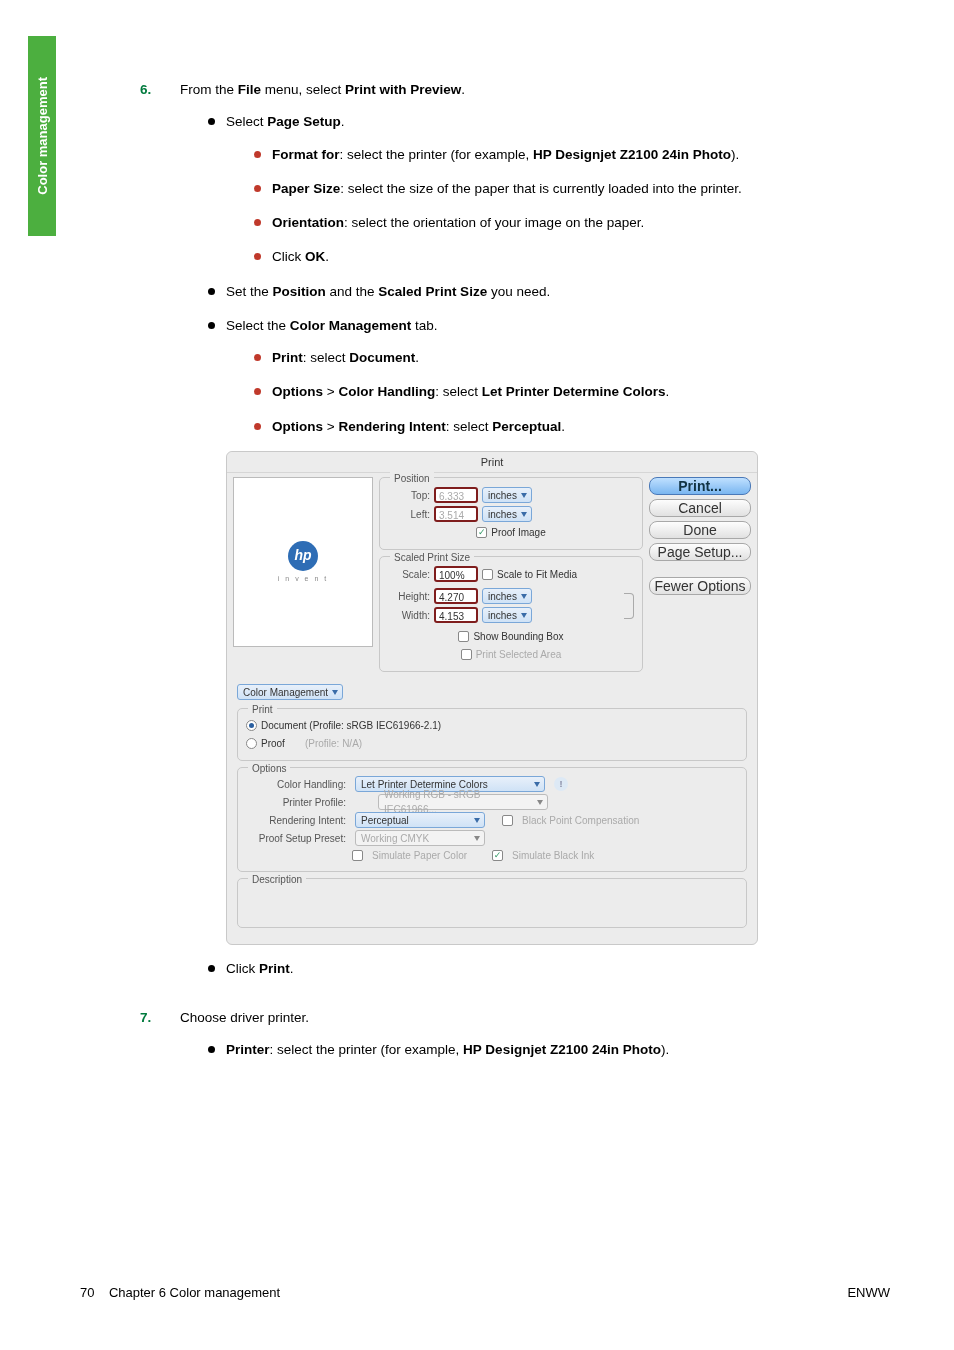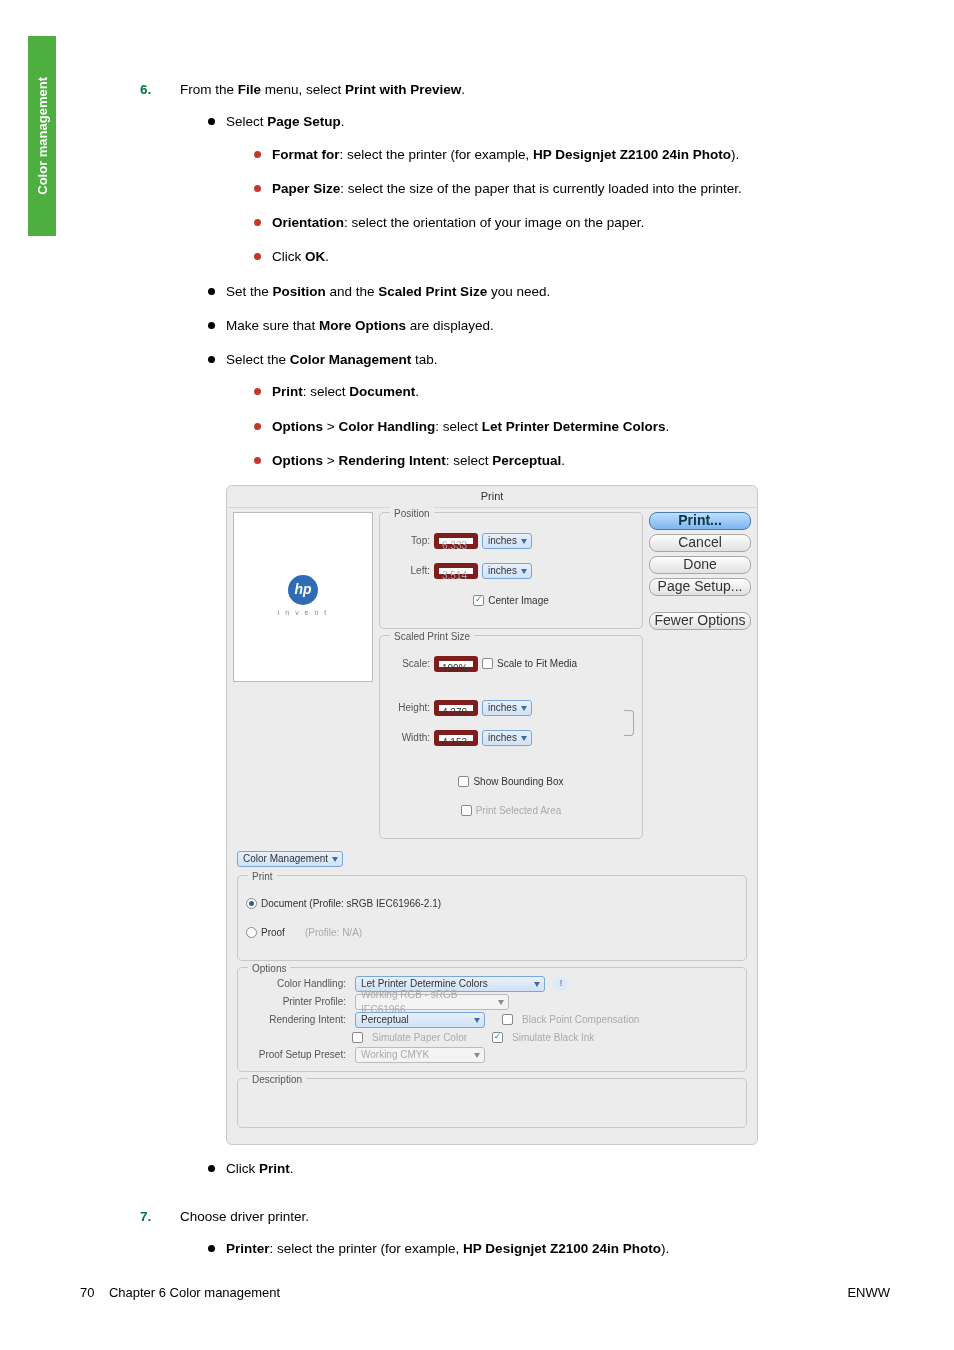--- a/index.html
+++ b/index.html
@@ -114,24 +114,24 @@
   }
   .legend {
     position: absolute;
     top: -7px;
     left: 10px;
     background: #ececec;
     padding: 0 4px;
     font-size: 10px;
     color: #555;
   }
-  .row { display: flex; align-items: center; gap: 4px; margin: 14px 0; }
+  .row { display: flex; align-items: center; gap: 4px; margin: 3px 0; }
   .lbl { width: 42px; text-align: right; color: #555; }
   .inp {
-    border: 5px solid #7f1d1d;
+    border: 2px solid #7f1d1d;
     background: #fff;
     height: 16px;
     padding: 0 3px;
     font-size: 10px;
     border-radius: 3px;
     width: 44px;
   }
   .inp.disabled { color: #aaa; background: #fff; }
   .sel {
     border: 1px solid #7aa7d8;
@@ -204,21 +204,20 @@
         <li>
           <span>Select </span><b>Page Setup</b><span>.</span>
           <ul class="sub">
             <li><b>Format for</b><span>: select the printer (for example, </span><b>HP Designjet Z2100 24in Photo</b><span>).</span></li>
             <li><b>Paper Size</b><span>: select the size of the paper that is currently loaded into the printer.</span></li>
             <li><b>Orientation</b><span>: select the orientation of your image on the paper.</span></li>
             <li><span>Click </span><b>OK</b><span>.</span></li>
           </ul>
         </li>
         <li><span>Set the </span><b>Position</b><span> and the </span><b>Scaled Print Size</b><span> you need.</span></li>
-        <li><span>Make sure that </span><b>More Options</b><span> are displayed.</span></li>
         <li>
           <span>Select the </span><b>Color Management</b><span> tab.</span>
           <ul class="sub">
             <li><b>Print</b><span>: select </span><b>Document</b><span>.</span></li>
             <li><b>Options</b><span> &gt; </span><b>Color Handling</b><span>: select </span><b>Let Printer Determine Colors</b><span>.</span></li>
             <li><b>Options</b><span> &gt; </span><b>Rendering Intent</b><span>: select </span><b>Perceptual</b><span>.</span></li>
           </ul>
         </li>
       </ul>
 
@@ -240,21 +239,21 @@
                 <span class="inp disabled">6.333</span>
                 <span class="sel">inches</span>
               </div>
               <div class="row">
                 <span class="lbl">Left:</span>
                 <span class="inp disabled">3.514</span>
                 <span class="sel">inches</span>
               </div>
               <div class="row" style="justify-content:center;">
                 <span class="chk checked"></span>
-                <span>Center Image</span>
+                <span>Proof Image</span>
               </div>
             </div>
             <div class="fieldset">
               <div class="legend">Scaled Print Size</div>
               <div class="row">
                 <span class="lbl">Scale:</span>
                 <span class="inp">100%</span>
                 <span class="chk"></span>
                 <span>Scale to Fit Media</span>
               </div>
@@ -313,37 +312,37 @@
 
           <div class="fieldset">
             <div class="legend">Options</div>
             <div class="fullsel">
               <span class="flbl">Color Handling:</span>
               <span class="sel" style="width:190px;">Let Printer Determine Colors</span>
               <span class="info-icon">!</span>
             </div>
             <div class="fullsel" style="color:#aaa;">
               <span class="flbl">Printer Profile:</span>
-              <span class="sel gray" style="width:154px; color:#aaa;">Working RGB - sRGB IEC61966...</span>
+              <span class="sel gray" style="width:170px; color:#aaa;margin-left:23px;">Working RGB - sRGB IEC61966...</span>
             </div>
             <div class="fullsel">
               <span class="flbl">Rendering Intent:</span>
               <span class="sel" style="width:130px;">Perceptual</span>
               <span class="chk" style="margin-left:8px;"></span>
               <span style="color:#aaa;">Black Point Compensation</span>
             </div>
+            <div class="fullsel" style="color:#aaa;">
+              <span class="flbl">Proof Setup Preset:</span>
+              <span class="sel gray" style="width:130px; color:#aaa;">Working CMYK</span>
+            </div>
             <div class="fullsel" style="color:#aaa; margin-left:106px;">
               <span class="chk"></span>
               <span>Simulate Paper Color</span>
               <span class="chk checked" style="margin-left:16px;"></span>
               <span>Simulate Black Ink</span>
-            </div>
-            <div class="fullsel" style="color:#aaa;">
-              <span class="flbl">Proof Setup Preset:</span>
-              <span class="sel gray" style="width:130px; color:#aaa;">Working CMYK</span>
             </div>
           </div>
 
           <div class="fieldset descbox">
             <div class="legend">Description</div>
           </div>
         </div>
       </div>
 
       <ul class="bullets">

